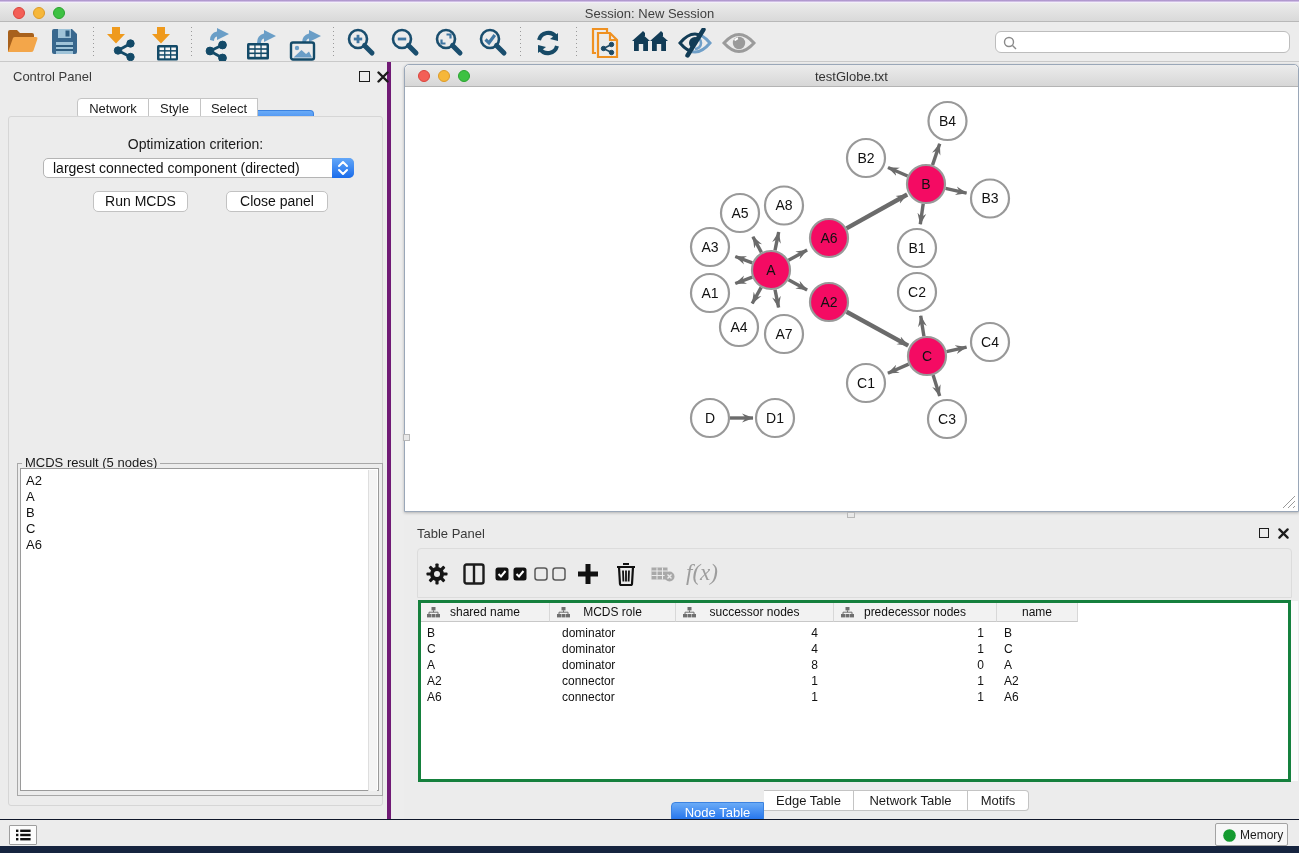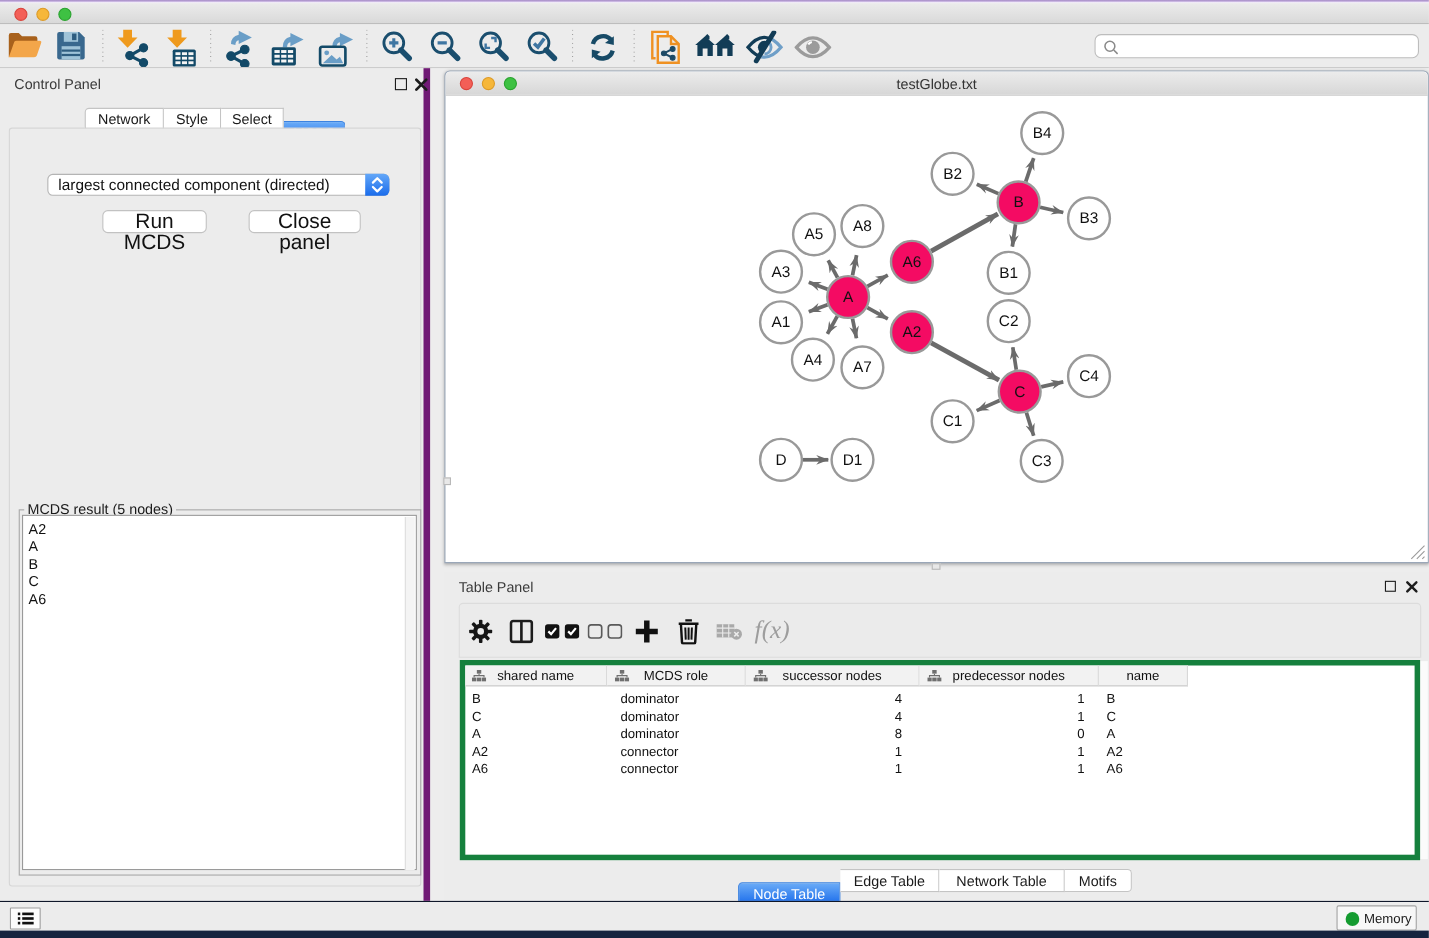--- a/index.html
+++ b/index.html
@@ -24,21 +24,21 @@
   border-bottom:1px solid #c9c9c9; }
 .tsep { position:absolute; top:5px; height:30px; width:1px;
   background-image:linear-gradient(#9a9a9a 1px, transparent 1px);
   background-size:1px 4px; }
 .ticon { position:absolute; top:3px; }
 #searchbox { position:absolute; left:995px; top:9px; width:295px; height:22px;
   background:#ffffff; border:1px solid #bdbdbd; border-radius:6px; }
 
 
 #cpanel { left:0; top:62px; width:391px; height:757px; background:#ececec;
-  border-right:6px solid #701a75; }
+  border-right:4px solid #701a75; }
 #cpanel-title { position:absolute; left:13px; top:7px; font-size:13px; color:#3a3a3a; }
 .wbtn { position:absolute; top:8px; font-size:12px; color:#1c1c1c; }
 
 
 .tabrow { position:absolute; display:flex; }
 .tab { height:21px; background:#ffffff; border:1px solid #c4c4c4; border-left:none;
   font-size:13px; color:#1a1a1a; text-align:center; line-height:20px; }
 .tab.first { border-left:1px solid #c4c4c4; border-radius:4px 0 0 4px; }
 .tab.last { border-radius:0 4px 4px 0; }
 .tab.sel { background:linear-gradient(#6aabf7, #1a6ceb); color:#ffffff; border-color:#3b82e0;margin-top:12px; }
@@ -46,21 +46,21 @@
 #cpanel-body { position:absolute; left:8px; top:54px; width:375px; height:690px;
   background:#ececec; border:1px solid #d6d6d6; border-radius:3px; }
 #optlabel { position:absolute; left:0; top:74px; width:391px; text-align:center;
   font-size:14px; color:#1a1a1a; }
 #combo { position:absolute; left:43px; top:96px; width:311px; height:20px;
   background:#ffffff; border:1px solid #b4b4b4; border-radius:5px;padding-left:12px; }
 #combo .ctext { position:absolute; left:9px; top:1px; font-size:14px; color:#111; }
 #combo .cbtn { position:absolute; right:-1px; top:-1px; width:22px; height:20px;
   border-radius:0 5px 5px 0; background:linear-gradient(#63a7f8, #1a6ceb); }
 .btn { position:absolute; height:21px; background:#ffffff; border:1px solid #c2c2c2;
-  border-radius:5px; font-size:19px; color:#111; text-align:center; line-height:19px; }
+  border-radius:5px; font-size:14px; color:#111; text-align:center; line-height:19px; }
 
 
 #mcdsfs { position:absolute; left:17px; top:393px; width:366px; height:341px; }
 #mcdsfs .fsborder { position:absolute; left:0; top:8px; width:100%; height:333px;
   border:1px solid #a8a8a8; }
 #mcdsfs .fslegend { position:absolute; left:5px; top:0; background:#ececec; padding:0 3px;
   font-size:13px; color:#1a1a1a;text-align:right; }
 #mcdslist { position:absolute; left:3px; top:13px; width:359px; height:323px;
   background:#ffffff; border:1px solid #9a9a9a; }
 #mcdslist .row { font-size:13px; color:#111; padding-left:5px; height:16px; line-height:16px; }
@@ -80,21 +80,21 @@
   border-radius:5px 5px 0 0; }
 #netwin-tb .tl { position:absolute; top:5px; width:12px; height:12px; border-radius:50%; }
 #netwin-title { position:absolute; top:4px; width:100%; text-align:center; font-size:13px; color:#333; }
 
 
 #tpanel { position:absolute; left:12px; top:458px; width:895px; height:300px; background:#ececec; }
 #tpanel-title { position:absolute; left:13px; top:6px; font-size:13px; color:#3a3a3a; }
 #ttoolbar { position:absolute; left:13px; top:28px; width:875px; height:50px;
   background:#ebebeb; border:1px solid #dcdcdc; border-radius:4px 4px 0 0; }
 #ttable { position:absolute; left:14px; top:80px; width:873px; height:182px;
-  background:#ffffff; border:5px solid #15803d; }
+  background:#ffffff; border:3px solid #15803d; }
 .thead { position:absolute; top:0; height:19px; background:#f2f2f2;
   border-right:1px solid #d8d8d8; border-bottom:1px solid #c8c8c8;
   font-size:12px; color:#111; text-align:center; line-height:18px; }
 .trow { position:absolute; font-size:12px; color:#111; height:16px; line-height:16px; }
 
 
 #btabs { position:absolute; left:267px; top:270px; display:flex; }
 
 
 #statusbar { left:0; top:819px; width:1299px; height:27px; background:#ececec;
@@ -107,20 +107,21 @@
 #deskBottom { left:0; top:846px; width:1299px; height:7px; background:#16243f; }
 </style>
 </head>
 <body>
 <div class="abs" id="deskTop"></div>
 
 <div class="abs" id="titlebar">
   <div class="tl" style="left:13px; background:#f35f57; border:1px solid #d9443c;"></div>
   <div class="tl" style="left:33px; background:#f6b73a; border:1px solid #dd9b28;"></div>
   <div class="tl" style="left:53px; background:#3ec143; border:1px solid #2aa32f;"></div>
+  <div id="title-text">Session: New Session</div>
 </div>
 
 <div class="abs" id="toolbar">
   <div class="tsep" style="left:93px;"></div>
   <div class="tsep" style="left:191px;"></div>
   <div class="tsep" style="left:333px;"></div>
   <div class="tsep" style="left:520px;"></div>
   <div class="tsep" style="left:576px;"></div>
   <div id="toolicons">
 
@@ -294,20 +295,21 @@
   <svg class="wbtn" style="left:377px; top:9px;" width="12" height="12" viewBox="0 0 12 12">
     <path d="M1.5 1.5 L10.5 10.5 M10.5 1.5 L1.5 10.5" stroke="#1c1c1c" stroke-width="2.4" stroke-linecap="round"></path>
   </svg>
   <div class="tabrow" style="left:77px; top:36px;">
     <div class="tab first" style="width:72px;">Network</div>
     <div class="tab" style="width:52px;">Style</div>
     <div class="tab" style="width:57px;">Select</div>
     <div class="tab last sel" style="width:56px;">MCDS</div>
   </div>
   <div id="cpanel-body"></div>
+  <div id="optlabel">Optimization criterion:</div>
   <div id="combo">
     <div class="ctext">largest connected component (directed)</div>
     <div class="cbtn">
       <svg width="20" height="18" viewBox="0 0 20 18" style="position:absolute;left:1px;top:1px">
         <path d="M6 7 L10 3 L14 7" fill="none" stroke="#fff" stroke-width="2" stroke-linejoin="round" stroke-linecap="round"></path>
         <path d="M6 11 L10 15 L14 11" fill="none" stroke="#fff" stroke-width="2" stroke-linejoin="round" stroke-linecap="round"></path>
       </svg>
     </div>
   </div>
   <div class="btn" style="left:93px; top:129px; width:95px;">Run MCDS</div>

